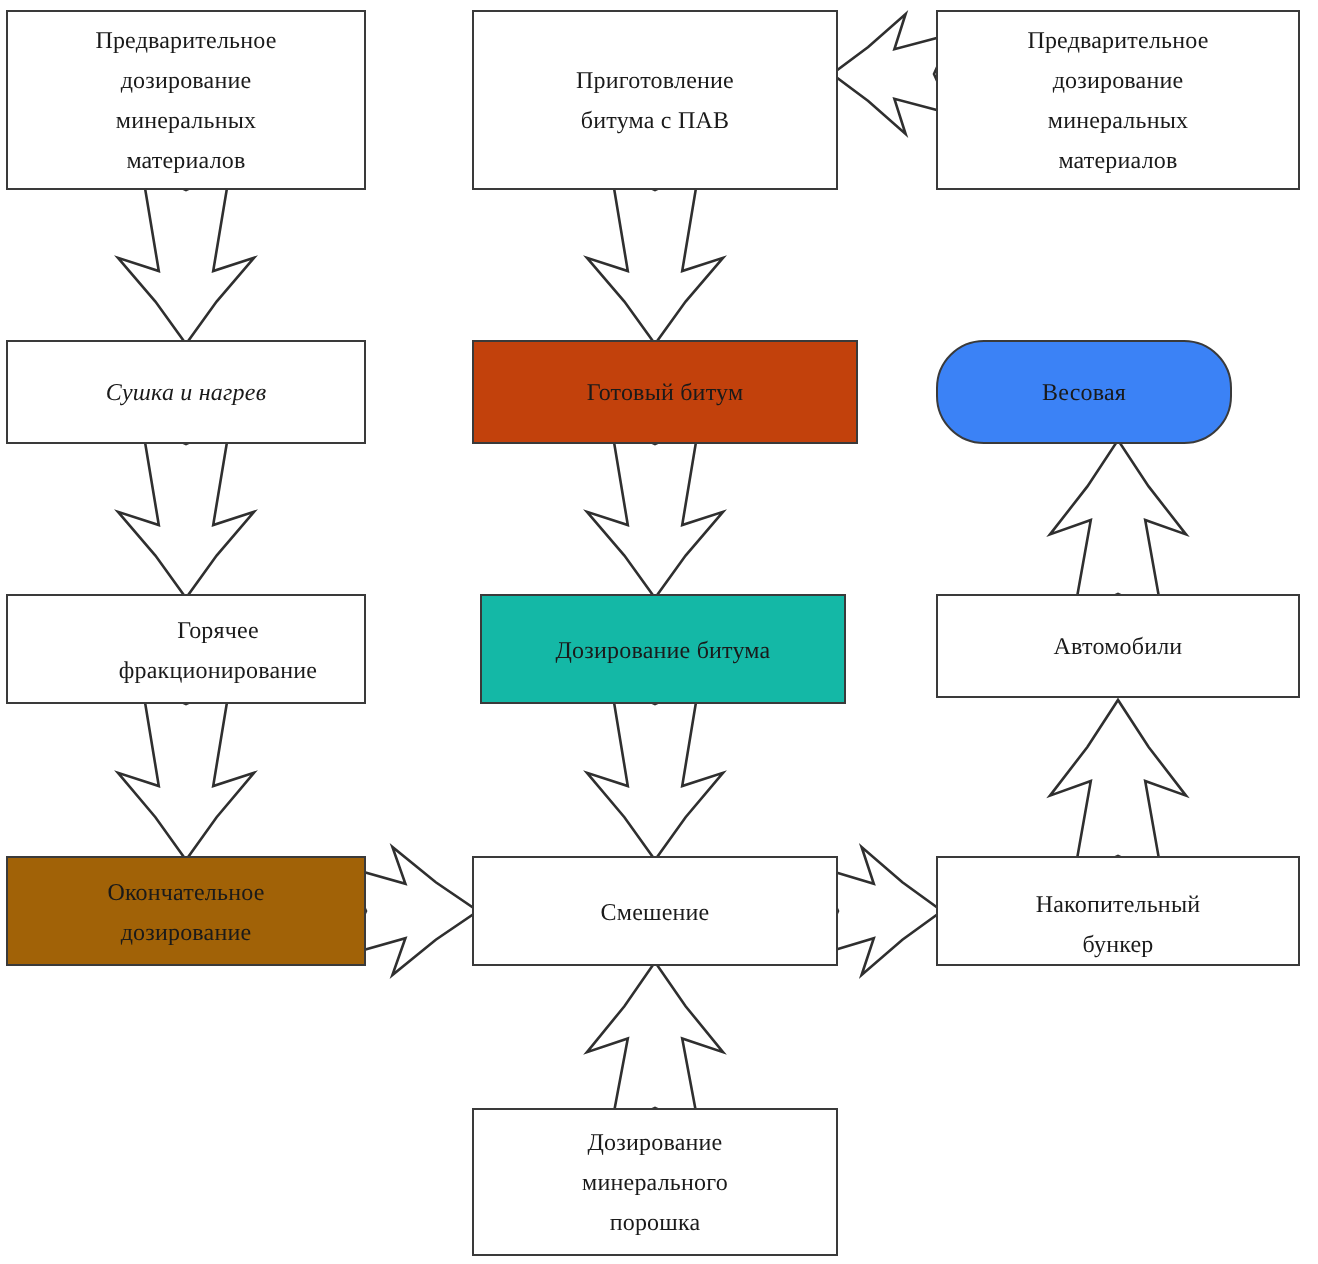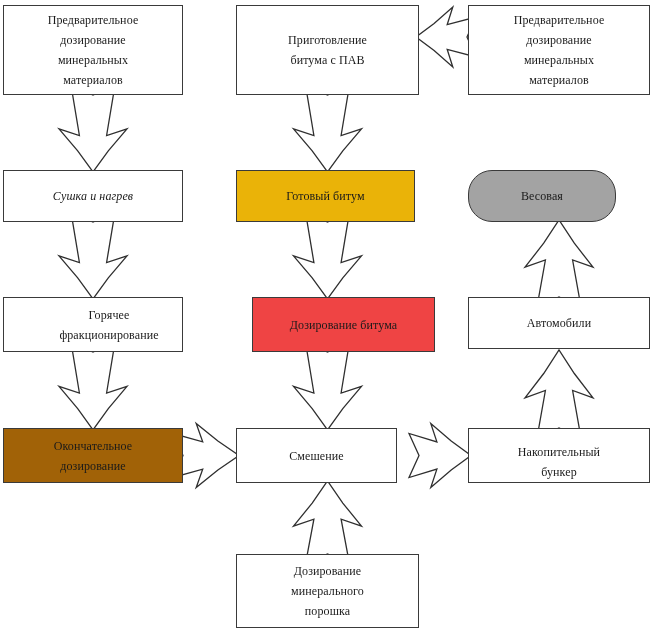--- a/index.html
+++ b/index.html
@@ -88,41 +88,41 @@
       </div>
       <div class="node-box" style="left: 468px; top: 5px; width: 182px; height: 90px; border-color: rgb(58, 58, 58); background: rgb(255, 255, 255);">
         <span class="node-label" style="color: rgb(26, 26, 26);">Предварительное
 дозирование
 минеральных
 материалов</span>
       </div>
       <div class="node-box" style="left: 3px; top: 170px; width: 180px; height: 52px; border-color: rgb(58, 58, 58); background: rgb(255, 255, 255);">
         <span class="node-label" style="color: rgb(26, 26, 26); font-style: italic;">Сушка и нагрев</span>
       </div>
-      <div class="node-box" style="left: 236px; top: 170px; width: 179px; height: 52px; border-color: rgb(58, 58, 58); background: #eab308;">
+      <div class="node-box" style="left: 236px; top: 170px; width: 193px; height: 52px; border-color: rgb(58, 58, 58); background: #c2410c;">
         <span class="node-label" style="color: rgb(26, 26, 26);">Готовый битум</span>
       </div>
-      <div class="node-box" style="left: 468px; top: 170px; width: 148px; height: 52px; border-color: rgb(58, 58, 58); background: #a3a3a3; border-radius: 24px;">
+      <div class="node-box" style="left: 468px; top: 170px; width: 148px; height: 52px; border-color: rgb(58, 58, 58); background: #3b82f6; border-radius: 24px;">
         <span class="node-label" style="color: rgb(26, 26, 26);">Весовая</span>
       </div>
       <div class="node-box" style="left: 3px; top: 297px; width: 180px; height: 55px; border-color: rgb(58, 58, 58); background: rgb(255, 255, 255); padding-left: 32px;">
         <span class="node-label" style="color: rgb(26, 26, 26);">Горячее
 фракционирование</span>
       </div>
-      <div class="node-box" style="left: 252px; top: 297px; width: 183px; height: 55px; border-color: rgb(58, 58, 58); background: #ef4444;">
+      <div class="node-box" style="left: 240px; top: 297px; width: 183px; height: 55px; border-color: rgb(58, 58, 58); background: #14b8a6;">
         <span class="node-label" style="color: rgb(26, 26, 26);">Дозирование битума</span>
       </div>
       <div class="node-box" style="left: 468px; top: 297px; width: 182px; height: 52px; border-color: rgb(58, 58, 58); background: rgb(255, 255, 255);">
         <span class="node-label" style="color: rgb(26, 26, 26);">Автомобили</span>
       </div>
       <div class="node-box" style="left: 3px; top: 428px; width: 180px; height: 55px; border-color: rgb(58, 58, 58); background: #a16207;">
         <span class="node-label" style="color: rgb(26, 26, 26);">Окончательное
 дозирование</span>
       </div>
-      <div class="node-box" style="left: 236px; top: 428px; width: 161px; height: 55px; border-color: rgb(58, 58, 58); background: rgb(255, 255, 255); align-items: center;">
+      <div class="node-box" style="left: 236px; top: 428px; width: 183px; height: 55px; border-color: rgb(58, 58, 58); background: rgb(255, 255, 255); align-items: center;">
         <span class="node-label" style="color: rgb(26, 26, 26);">Смешение</span>
       </div>
       <div class="node-box" style="left: 468px; top: 428px; width: 182px; height: 55px; border-color: rgb(58, 58, 58); background: rgb(255, 255, 255); align-items: flex-end;">
         <span class="node-label" style="color: rgb(26, 26, 26);">Накопительный
 бункер</span>
       </div>
       <div class="node-box" style="left: 236px; top: 554px; width: 183px; height: 74px; border-color: rgb(58, 58, 58); background: rgb(255, 255, 255);">
         <span class="node-label" style="color: rgb(26, 26, 26);">Дозирование
 минерального
 порошка</span>

